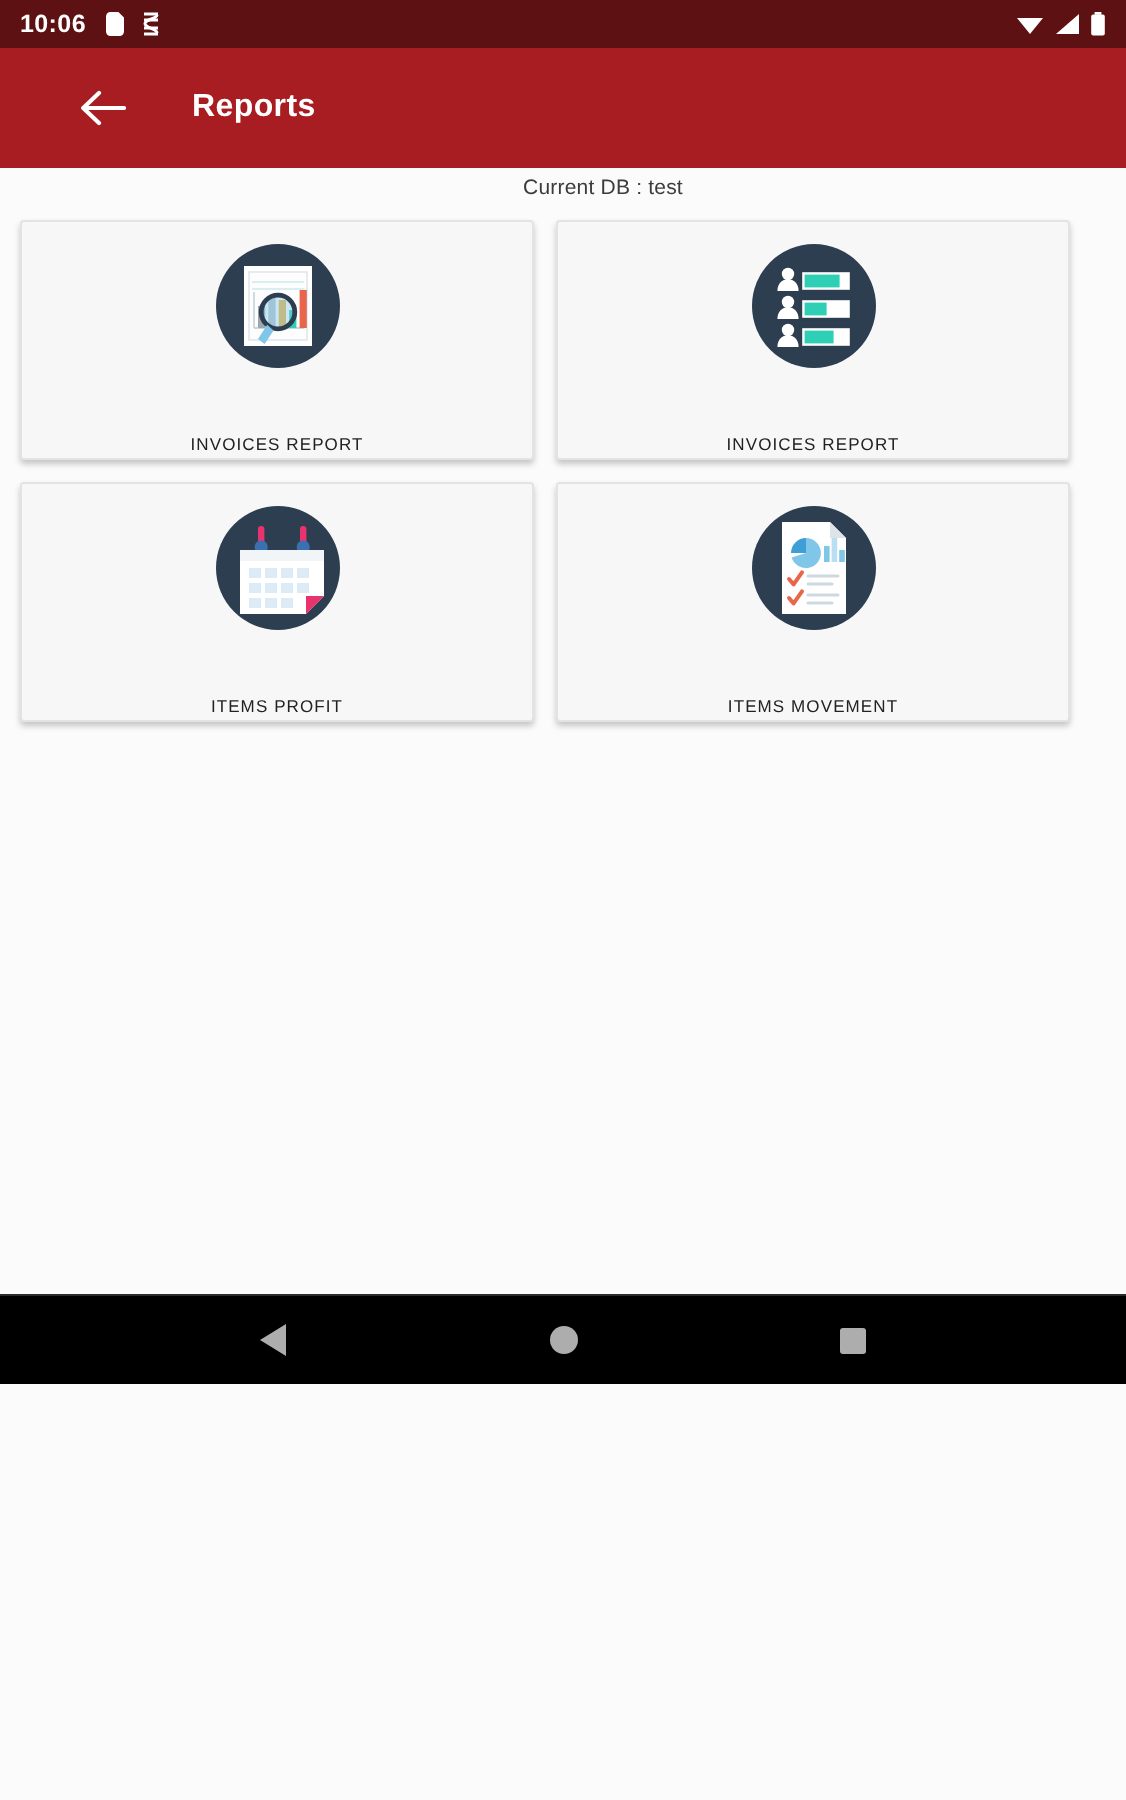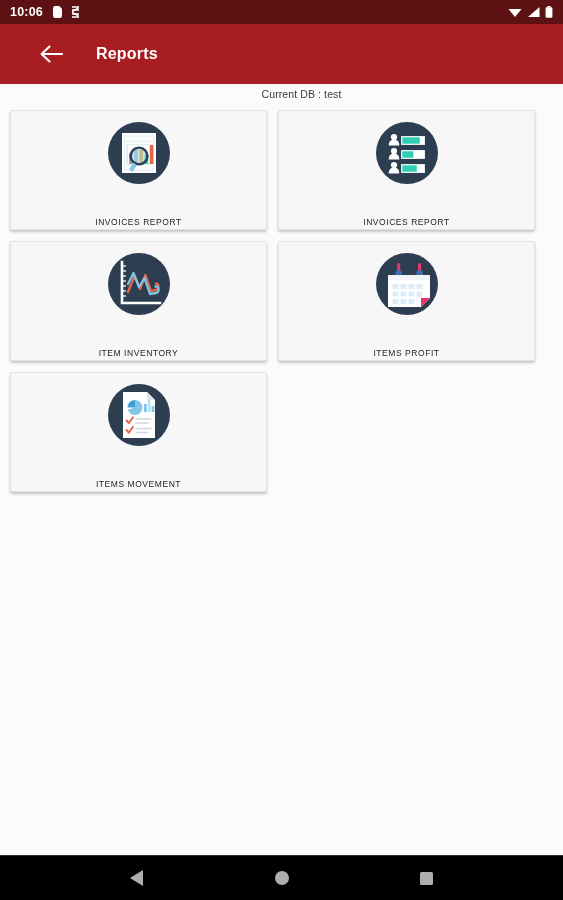--- a/index.html
+++ b/index.html
@@ -2,21 +2,21 @@
 <html><head>
 <meta charset="utf-8">
 <style>
   * { margin:0; padding:0; box-sizing:border-box; }
   html, body {
     width:563px; height:900px;
     font-family:"Liberation Sans", sans-serif;
     background:#fbfbfb;
     overflow:hidden;
   }
-  .phone { position:relative; width:563px; height:900px; background:#fbfbfb; }
+  .phone { position:relative; width:563px; height:692px; background:#fbfbfb; }
 
   
   .statusbar {
     height:24px; background:#5e1113; color:#ffffff;
     display:flex; align-items:center; padding:0 10px;
     font-size:12px; font-weight:bold; letter-spacing:.2px;
   }
   .status-clock { margin-right:10px; font-size:12.5px; }
   .status-left-icons { display:flex; align-items:center; gap:9px; }
   .status-spacer { flex:1; }
@@ -177,40 +177,20 @@
           <rect x="28.3" y="17.3" width="17.5" height="6.4" fill="#2ecfb4"></rect>
           <rect x="26.5" y="29.5" width="25" height="10" fill="#ffffff" stroke="#2c3e50" stroke-width="1.2"></rect>
           <rect x="28.3" y="31.3" width="11" height="6.4" fill="#2ecfb4"></rect>
           <rect x="26.5" y="43.5" width="25" height="10" fill="#ffffff" stroke="#2c3e50" stroke-width="1.2"></rect>
           <rect x="28.3" y="45.3" width="14.5" height="6.4" fill="#2ecfb4"></rect>
         </svg>
       </div>
       <div class="card-label">INVOICES REPORT</div>
     </div>
 
-    <div class="card">
-      <div class="card-icon-wrap">
-        <svg width="66" height="66" viewBox="0 0 66 66">
-          <circle cx="33" cy="33" r="31" fill="#2c3e50"></circle>
-          <path d="M16 11 V52 H54" stroke="#ffffff" stroke-width="2.6" fill="none" stroke-linecap="square"></path>
-          <g stroke="#ffffff" stroke-width="1.3">
-            <path d="M16 15 H20"></path>
-              <path d="M16 20 H20"></path>
-              <path d="M16 25 H20"></path>
-            <path d="M16 30 H20"></path>
-              <path d="M16 35 H20"></path>
-              <path d="M16 40 H20"></path>
-              <path d="M16 45 H20"></path>
-          </g>
-          <path d="M22 41 L28.5 25 L34 38 L39.5 24 L45 40 L50 39 C53 38 53.5 33 50 32.5" stroke="#e8674a" stroke-width="2.3" fill="none" stroke-linecap="round" stroke-linejoin="round"></path>
-          <path d="M22 33 L27.5 22 L33 36 L38.5 27 L44 43 L50 42 C53.5 41 53.5 35 49.5 35.5" stroke="#7fc6e8" stroke-width="2.3" fill="none" stroke-linecap="round" stroke-linejoin="round"></path>
-        </svg>
-      </div>
-      <div class="card-label">ITEM INVENTORY</div>
-    </div>
 
     <div class="card">
       <div class="card-icon-wrap">
         <svg width="66" height="66" viewBox="0 0 66 66">
           <circle cx="33" cy="33" r="31" fill="#2c3e50"></circle>
           <rect x="23" y="12" width="3.2" height="10" rx="1.5" fill="#e8336e"></rect>
           <rect x="44" y="12" width="3.2" height="10" rx="1.5" fill="#e8336e"></rect>
           <circle cx="24.6" cy="22.5" r="3.3" fill="#3a6fb0"></circle>
           <circle cx="45.6" cy="22.5" r="3.3" fill="#3a6fb0"></circle>
           <path d="M14 24 H56 V47 L47 56 H14 Z" fill="#ffffff"></path>

